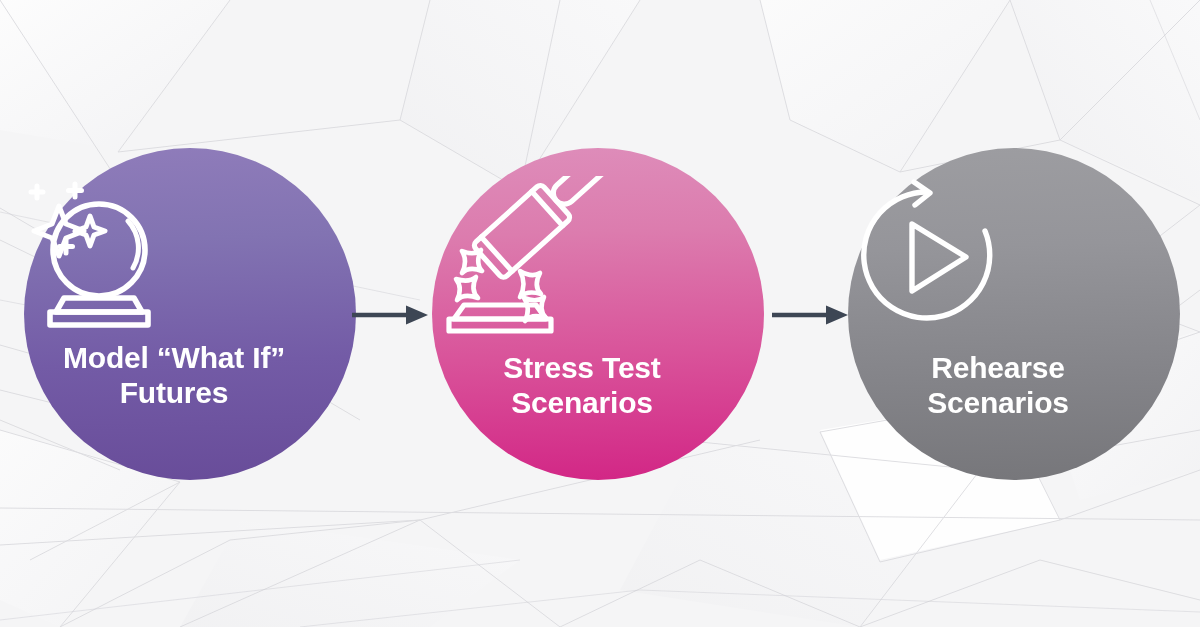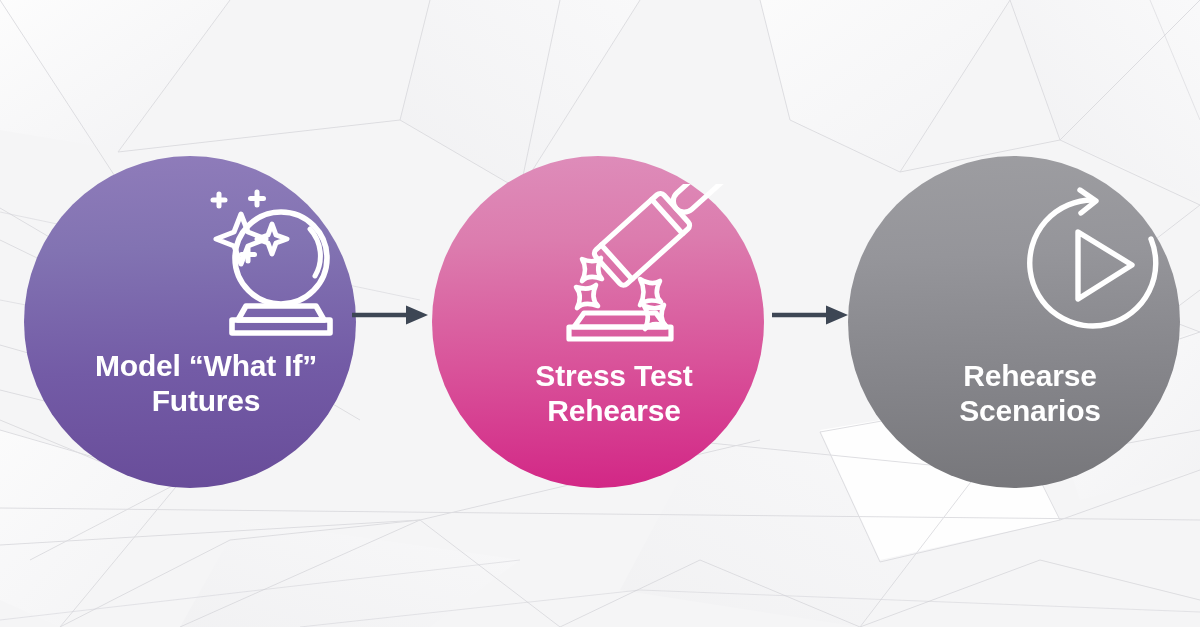--- a/index.html
+++ b/index.html
@@ -28,24 +28,24 @@
     width: 1200px;
     height: 627px;
     display: block;
   }
   
   .node {
     position: absolute;
     width: 332px;
     height: 332px;
     border-radius: 50%;
-    top: 156px;
+    top: 148px;
     display: flex;
     flex-direction: column;
-    align-items: flex-end;
+    align-items: flex-start;
     justify-content: flex-start;
     box-sizing: border-box;
   }
   #node-0 { left: 24px;  background: linear-gradient(178deg, #8f7cba 0%, #8273b2 28%, #735ba6 64%, #684c99 100%); }
   #node-1 { left: 432px; background: linear-gradient(178deg, #de8dba 0%, #dc7cae 26%, #d9539a 62%, #d22585 100%); }
   #node-2 { left: 848px; background: linear-gradient(178deg, #9d9da1 0%, #95959a 30%, #848489 68%, #76767a 100%); }
 
   .node-icon {
     margin-top: 32px;
     width: 160px;
@@ -204,21 +204,21 @@
       </g>
 
       <g transform="rotate(-42 96 62)">
         <rect x="142" y="42" width="64" height="22" rx="11"></rect>
       </g>
 
       <path d="M32 129 h72 l10 14 H22 z"></path>
       <path d="M17 143 h102 v12 H17 z"></path>
     </svg>
     <div class="node-label">Stress Test
-Rehearse</div>
+Scenarios</div>
   </div>
 
   <div class="node" id="node-2">
     <svg class="node-icon" viewBox="0 0 166 156" fill="none" stroke="#ffffff" stroke-width="5.4" stroke-linecap="round" stroke-linejoin="round" aria-hidden="true">
 
       <path d="M79 14 a63 63 0 1 0 58 39"></path>
 
       <path d="M66 4 L82 15 L67 27"></path>
 
       <path d="M64 46 L118 79 L64 113 Z"></path>

